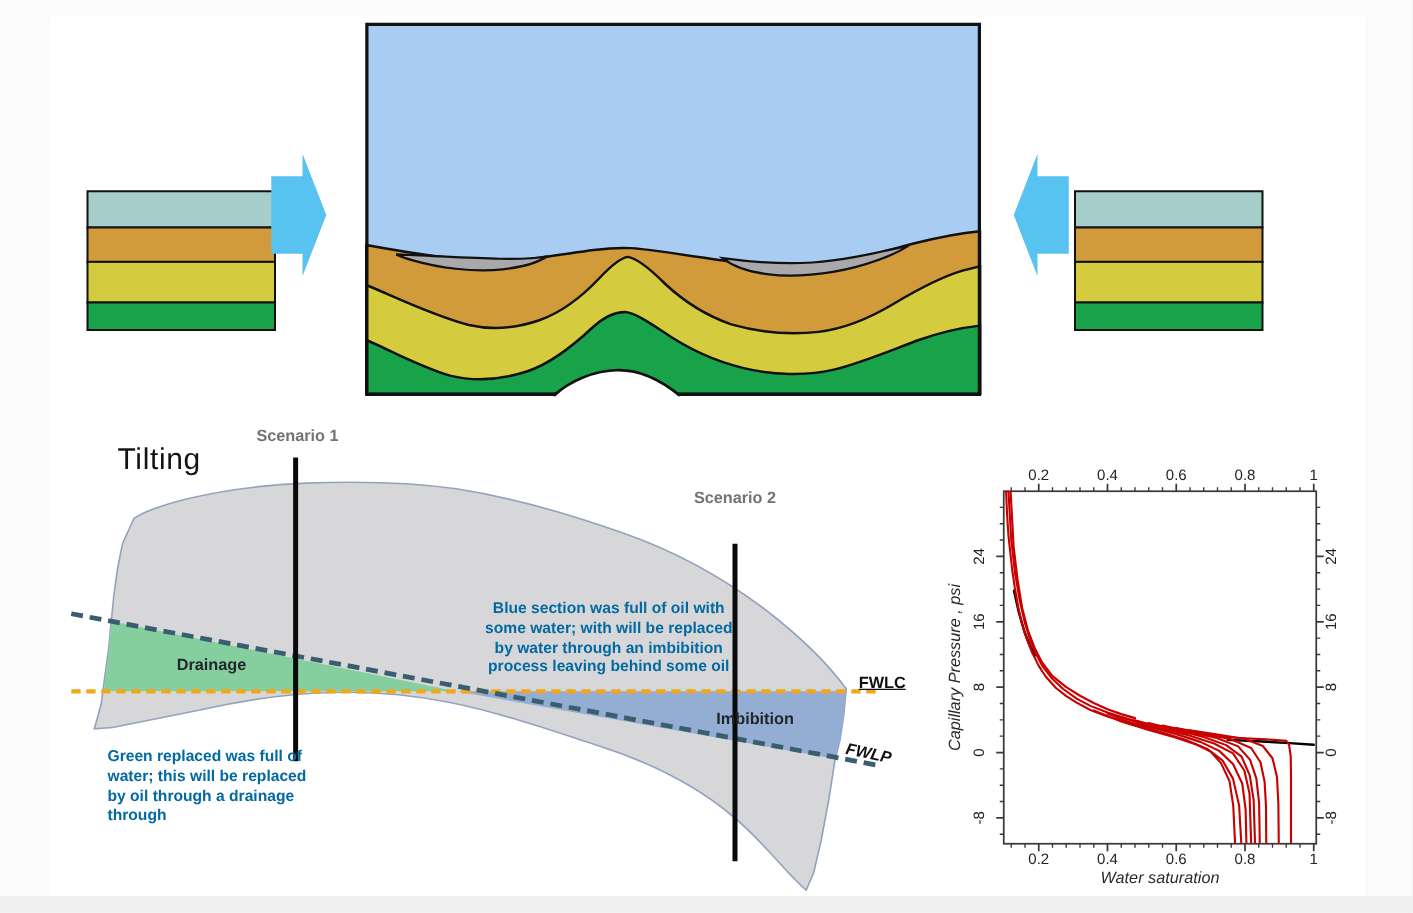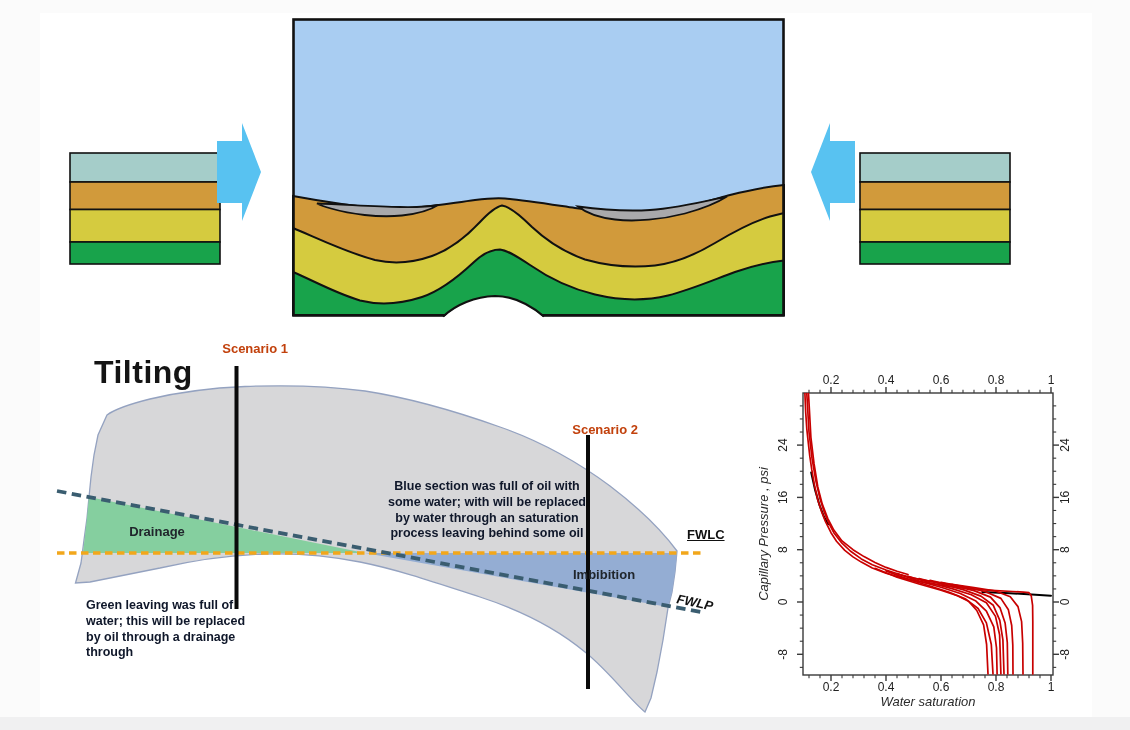--- a/index.html
+++ b/index.html
@@ -1,23 +1,23 @@
 <!DOCTYPE html>
 <html style="--page_margin: #fbfbfb; --bottom_band: #f0f0f1; --water_blue: #a9cdf2; --layer_teal: #a5cdc9; --layer_orange: #d19a3b; --layer_yellow: #d5cb3f; --layer_green: #18a34b; --lens_gray: #a9a9ab; --arrow_blue: #58c2f1; --outline_black: #111111; --tilt_gray: #d7d7d9; --tilt_outline: #94a2c0; --drainage_green: #85cf9f; --imbibition_blue: #94add3; --fwlc_orange: #f2a71b; --fwlp_slate: #3a5d70; --chart_red: #c80000; --axis_dark: #3a3a3a; --text_dark: #1c1c1c;"><head>
 <meta charset="utf-8">
 <style>
   html,body{margin:0;padding:0;background:#e9e9e9;}
   .stage{position:relative;width:1130px;height:730px;background:#fbfbfb;overflow:hidden;
          font-family:"Liberation Sans",sans-serif;color:#1c1c1c;}
   .canvas{position:absolute;left:40px;top:13px;width:1052px;height:704px;background:#ffffff;}
   .bottomband{position:absolute;left:0;top:717px;width:1130px;height:13px;background:#f0f0f1;}
   .abs{position:absolute;}
-  .note{position:absolute;font-size:12.5px;font-weight:700;line-height:15.8px;color:#0f172a;}
-  .title{position:absolute;font-size:32px;font-weight:700;letter-spacing:0.5px;color:#141414;}
-  .scen{position:absolute;font-size:13px;font-weight:700;text-align:right;color:#c2410c;}
+  .note{position:absolute;font-size:12.5px;font-weight:700;line-height:15.8px;color:#0369a1;}
+  .title{position:absolute;font-size:24px;font-weight:400;letter-spacing:0.5px;color:#141414;}
+  .scen{position:absolute;font-size:13px;font-weight:700;text-align:center;color:#737373;}
   .zone{position:absolute;font-size:13px;font-weight:700;color:#20262c;}
   .fwl{position:absolute;font-size:13px;font-weight:700;color:#111;}
   svg{position:absolute;}
 </style>
 </head>
 <body>
 
 <div class="stage">
   <div class="canvas"></div>
   <div class="bottomband"></div>
@@ -64,36 +64,36 @@
     <path style="fill:var(--drainage_green)" d="M89,497 L365,553 L83,553 L84.5,540 L87,518 Z"></path>
     <path style="fill:var(--imbibition_blue)" d="M365,553 L677,553 L675,572 L672,592 L668,607 Z"></path>
     <line x1="57" y1="553" x2="702" y2="553" style="stroke:var(--fwlc_orange)" stroke-width="3.4" stroke-dasharray="7.5 4.5"></line>
     <line x1="57" y1="491" x2="701" y2="612" style="stroke:var(--fwlp_slate)" stroke-width="3.8" stroke-dasharray="9.5 5.5"></line>
     <line x1="236.5" y1="366" x2="236.5" y2="609" stroke="#0a0a0a" stroke-width="4"></line>
     <line x1="588" y1="435" x2="588" y2="689" stroke="#0a0a0a" stroke-width="4"></line>
   </svg>
 
   <div class="title" style="left:94px;top:354px;">Tilting</div>
   <div class="scen" style="left:188px;top:341px;width:100px;">Scenario 1</div>
-  <div class="scen" style="left:538px;top:422px;width:100px;">Scenario 2</div>
-  <div class="zone" style="left:117px;top:524px;width:80px;text-align:center;">Drainage</div>
+  <div class="scen" style="left:538px;top:390px;width:100px;">Scenario 2</div>
+  <div class="zone" style="left:117px;top:524px;width:80px;text-align:right;">Drainage</div>
   <div class="zone" style="left:573px;top:567px;width:100px;">Imbibition</div>
-  <div class="fwl" style="left:687px;top:527px;text-decoration:underline;">FWLC</div>
+  <div class="fwl" style="left:687px;top:538px;text-decoration:underline;">FWLC</div>
   <div class="fwl" style="left:677px;top:591px;transform:rotate(12deg);transform-origin:left center;font-style:italic;">FWLP</div>
 
   <div class="note" style="left:86px;top:598px;">
-    <div>Green leaving was full of</div>
+    <div>Green replaced was full of</div>
     <div>water; this will be replaced</div>
     <div>by oil through a drainage</div>
     <div>through</div>
   </div>
   <div class="note" style="left:387px;top:479px;width:200px;text-align:center;">
     <div>Blue section was full of oil with</div>
     <div>some water; with will be replaced</div>
-    <div>by water through an saturation</div>
+    <div>by water through an imbibition</div>
     <div>process leaving behind some oil</div>
   </div>
 
   <svg id="pc-chart" class="abs" style="left:750px;top:355px;" width="332" height="368" viewBox="750 355 332 368">
       <rect x="803" y="393" width="250" height="282" fill="none" stroke="#3a3a3a" stroke-width="1.4"></rect>
       <line x1="809" y1="675" x2="809" y2="678.2" stroke="#3a3a3a" stroke-width="1.1"></line>
       <line x1="809" y1="393" x2="809" y2="389.8" stroke="#3a3a3a" stroke-width="1.1"></line>
       <line x1="820" y1="675" x2="820" y2="678.2" stroke="#3a3a3a" stroke-width="1.1"></line>
       <line x1="820" y1="393" x2="820" y2="389.8" stroke="#3a3a3a" stroke-width="1.1"></line>
       <line x1="842" y1="675" x2="842" y2="678.2" stroke="#3a3a3a" stroke-width="1.1"></line>

